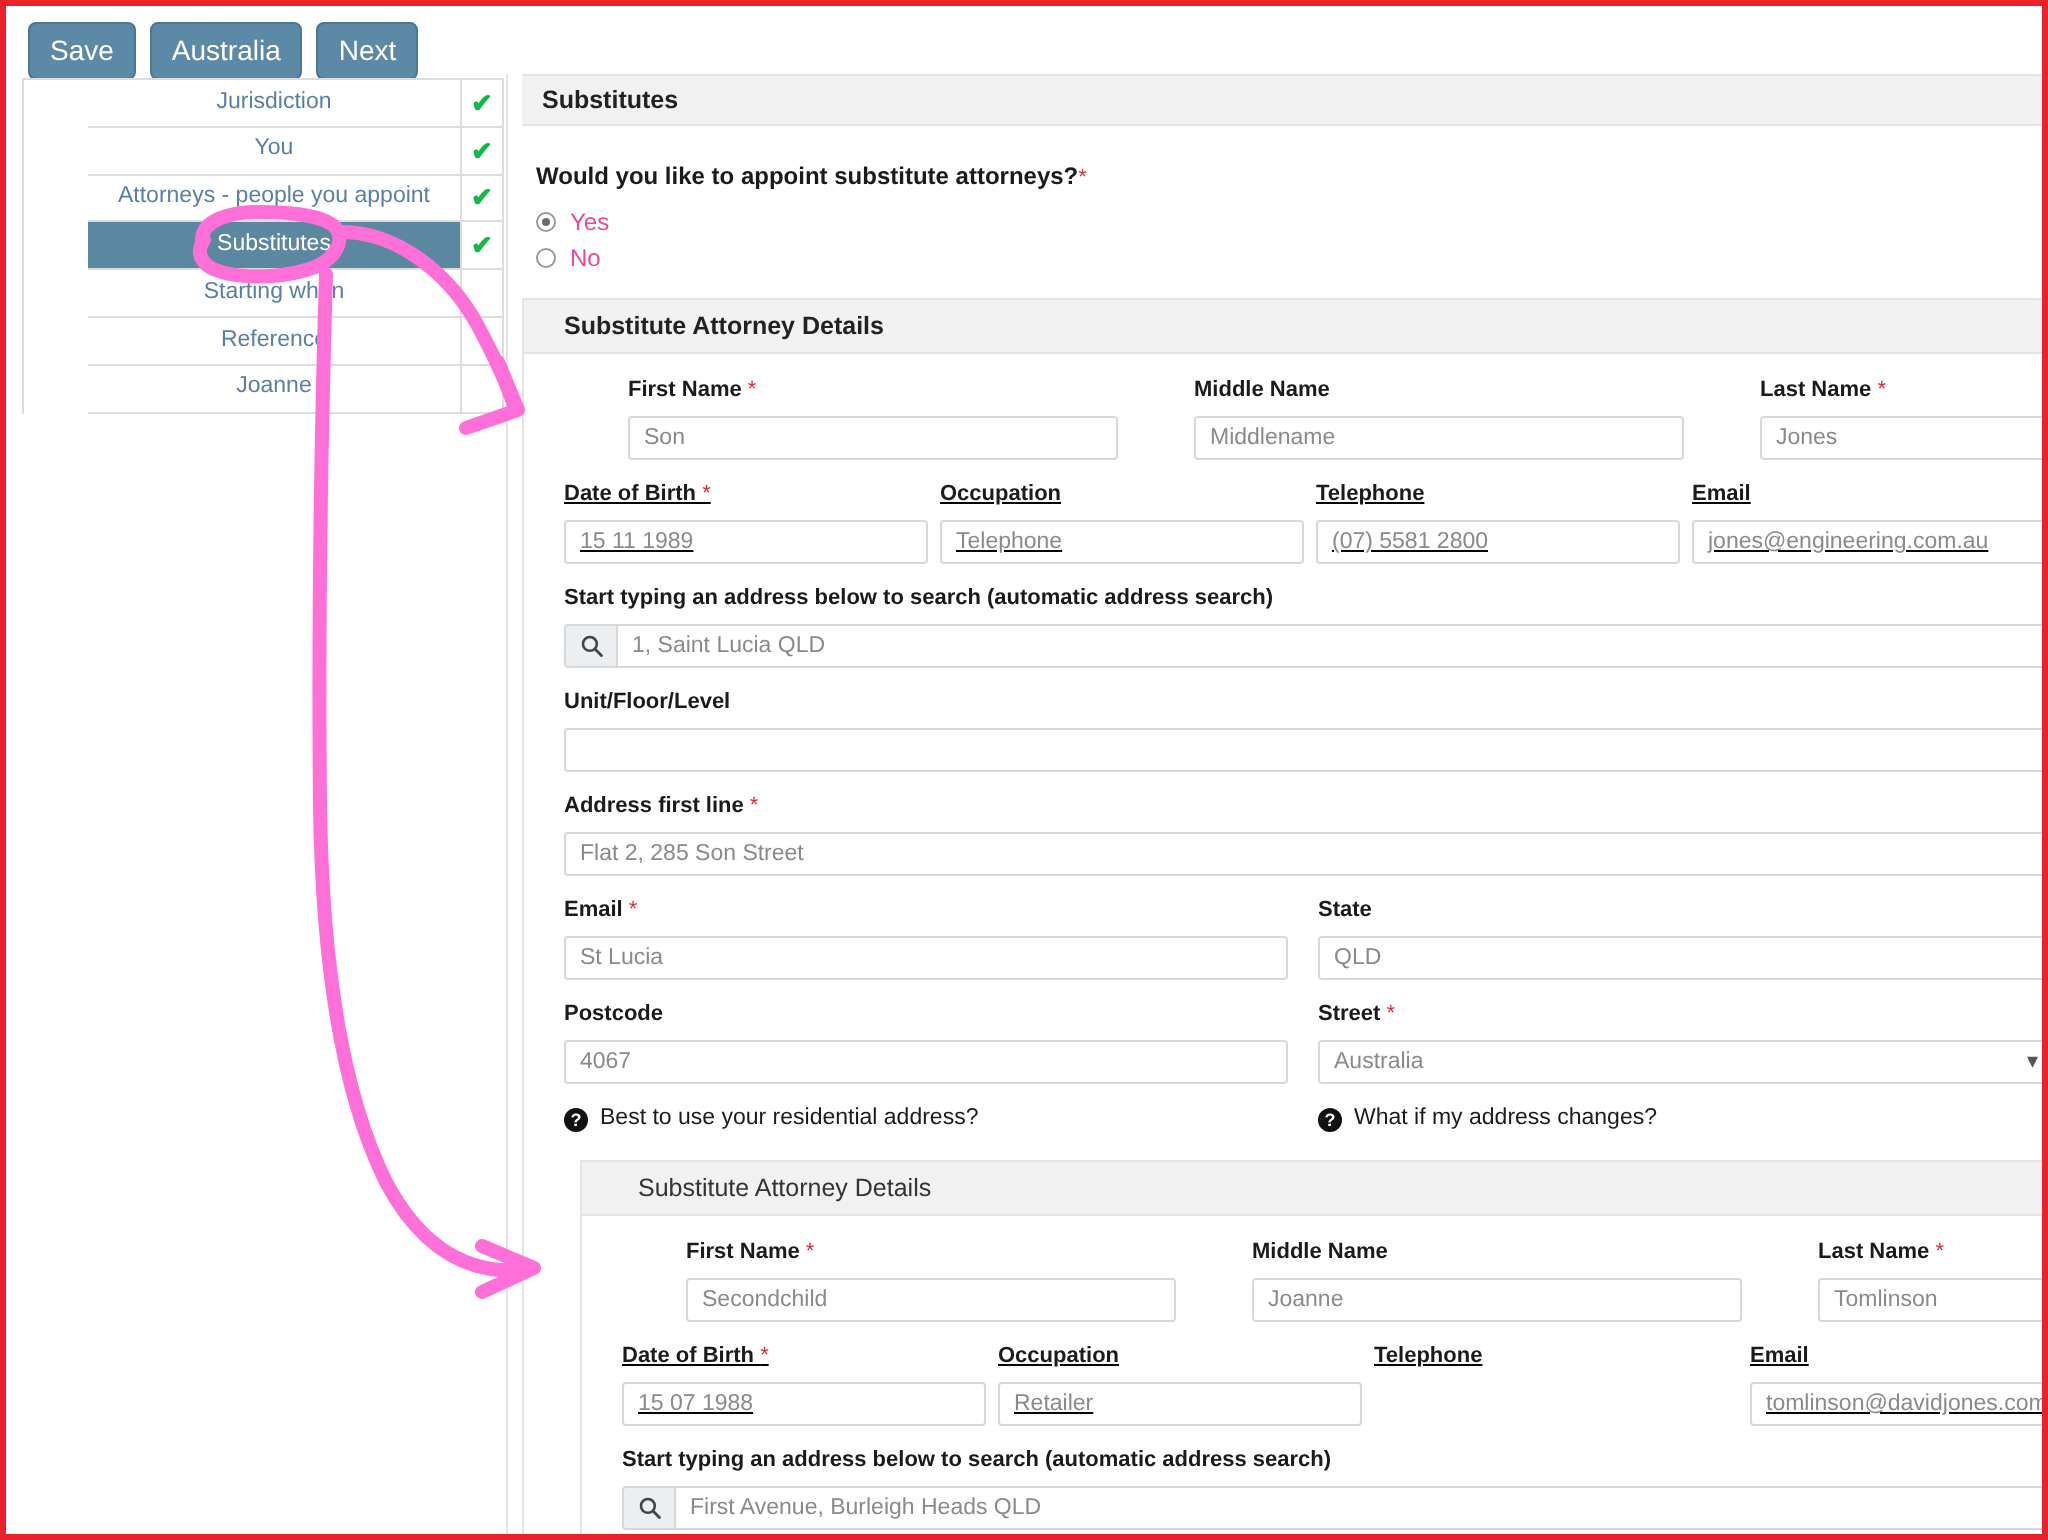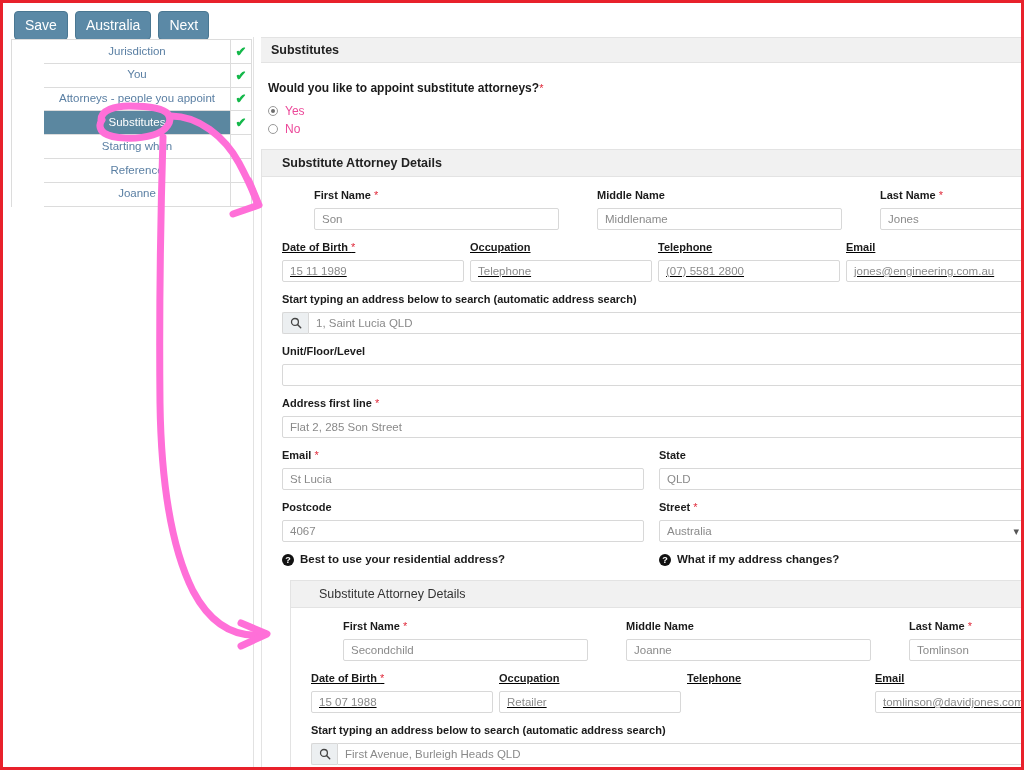--- a/index.html
+++ b/index.html
@@ -113,21 +113,21 @@
   }
   .chev { color:#555; font-size:11px; line-height:1; }
 
   .helprow { display:flex; margin-top:3px; }
   .help { display:flex; align-items:center; cursor:pointer; }
   .help .qi {
     width:12px; height:12px; border-radius:50%; background:#111; color:#fff;
     font-size:9px; font-weight:bold; display:flex; align-items:center; justify-content:center;
     margin-right:6px; flex:0 0 12px; line-height:1; font-family:"Liberation Sans", sans-serif;
   }
-  .help span.t { font-size:11.5px; font-weight:bold; color:#1b1b1b; line-height:1; }
+  .help span.t { font-size:11.5px; font-weight:normal; color:#1b1b1b; line-height:1; }
   .help-l { width:377px; flex:0 0 377px; }
 
   
   .anno { position:absolute; left:0; top:0; width:1024px; height:770px; pointer-events:none; }
 </style>
 </head>
 <body>
 
 <div class="screen">
  <div class="viewport">

